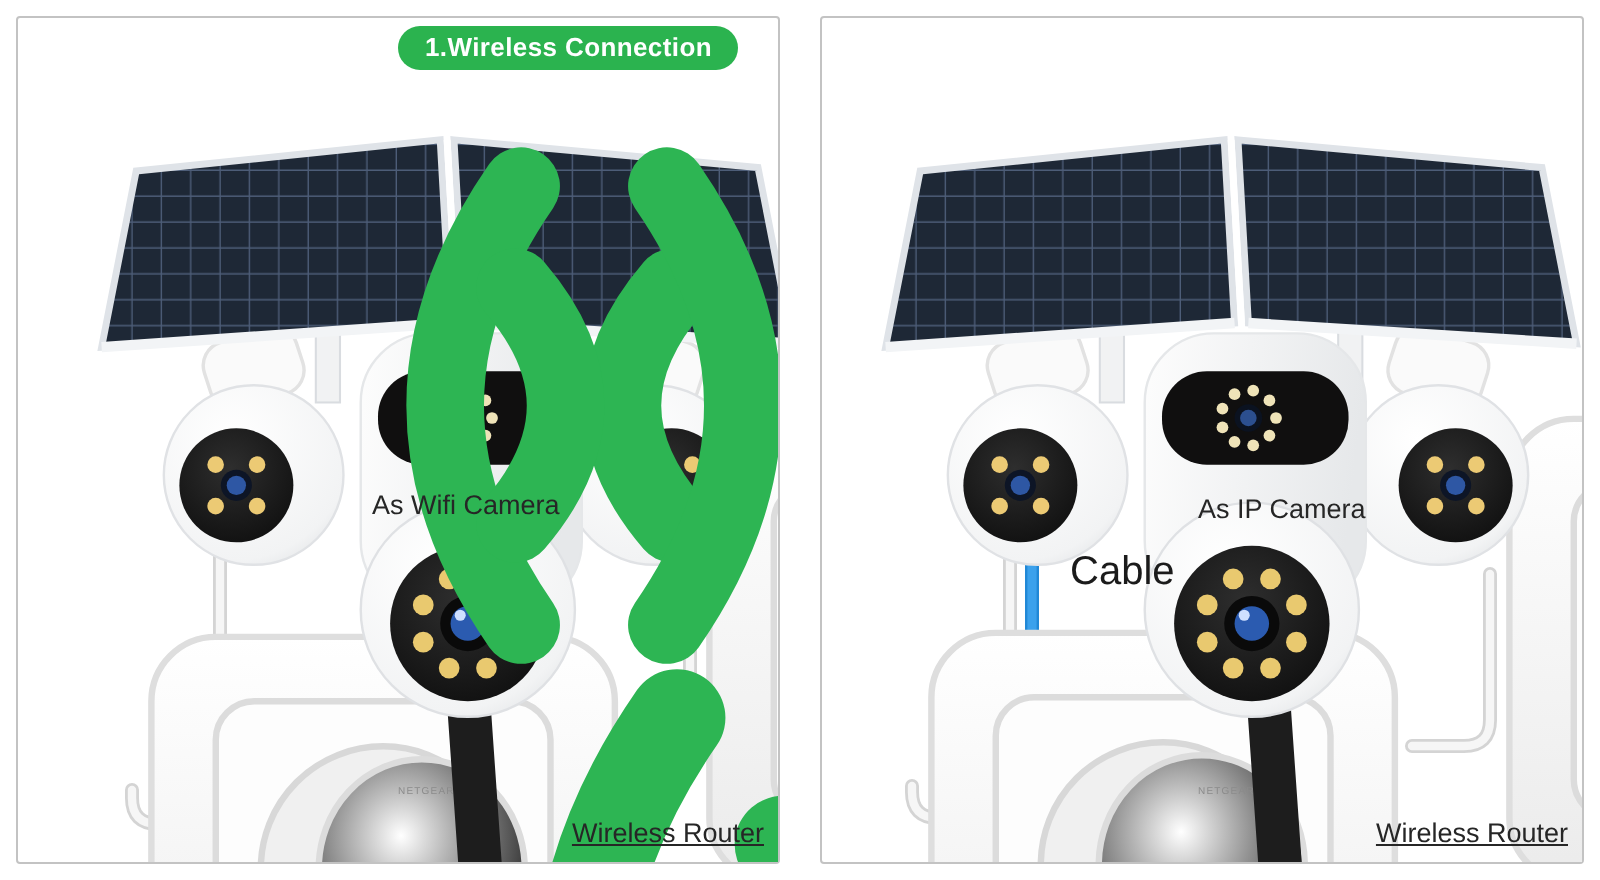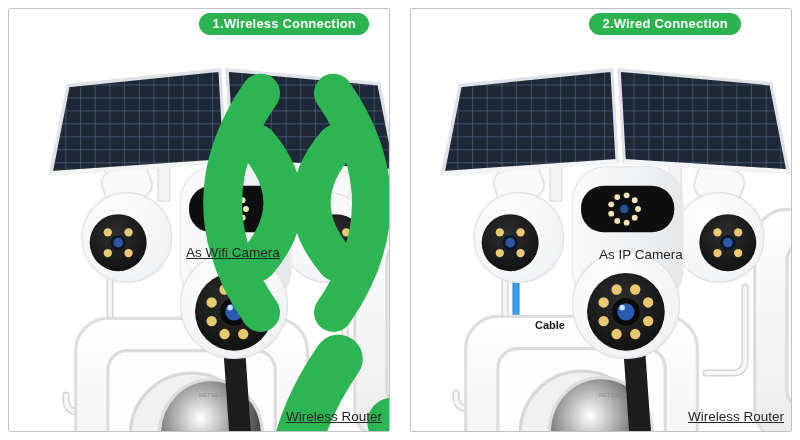--- a/index.html
+++ b/index.html
@@ -15,23 +15,23 @@
   #panel-wired{left:410px;}
   .scene{position:absolute;left:0;top:0;width:380px;height:422px;}
   .badge{
     position:absolute;top:4px;background:#2bb34f;color:#ffffff;
     font-size:13px;font-weight:700;line-height:15px;padding:3px 13px 4px;
     border-radius:13px;letter-spacing:.2px;white-space:nowrap;z-index:3;
   }
   .badge-wireless{right:20px;}
   .badge-wired{right:50px;}
   .lbl{position:absolute;color:#262626;font-size:13.5px;z-index:3;white-space:nowrap;}
-  .lbl-camera-l{left:177px;top:236px;text-decoration:underline;}
+  .lbl-camera-l{left:177px;top:236px;}
   .lbl-camera-r{left:176px;top:238px;margin-left:12px;}
-  .lbl-cable{left:124px;top:266px;font-weight:700;font-size:11px;color:#1b1b1b;margin-top:44px;}
+  .lbl-cable{left:124px;top:266px;font-weight:400;font-size:20px;color:#1b1b1b;}
   .lbl-router{right:7px;top:400px;text-decoration:underline;}
 </style>
 </head>
 <body>
 
 <svg width="0" height="0" style="position:absolute" aria-hidden="true">
   <defs>
     <pattern id="p-cells" width="8.5" height="7.5" patternUnits="userSpaceOnUse">
       <rect width="8.5" height="7.5" fill="#1e2836"></rect>
       <path d="M8.5,0 V7.5 M0,7.5 H8.5" stroke="#4d5d78" stroke-width="0.8" fill="none"></path>
@@ -212,17 +212,16 @@
     <g>
       <path d="M334,278 V351 q0,13 -13,13 h-26" fill="none" stroke="#d4d4d4" stroke-width="7" stroke-linecap="round"></path>
       <path d="M334,278 V351 q0,13 -13,13 h-26" fill="none" stroke="#f6f6f6" stroke-width="4.2" stroke-linecap="round"></path>
     </g>
     <use href="#sym-outlet" transform="translate(6,301) scale(0.9)"></use>
     <use href="#sym-outlet" transform="translate(295,194) scale(0.9)"></use>
     <use href="#sym-router" transform="translate(160,278)"></use>
     <use href="#sym-cam" transform="translate(18,8)"></use>
     <text x="188" y="388" font-size="5" fill="#8b8b8b" letter-spacing="0.6">NETGEAR</text>
   </svg>
-  <div class="badge badge-wired">2.Wired Connection</div>
   <div class="lbl lbl-camera-r">As IP Camera</div>
   <div class="lbl lbl-cable">Cable</div>
   <div class="lbl lbl-router">Wireless Router</div>
 </div>
 
 </body></html>

